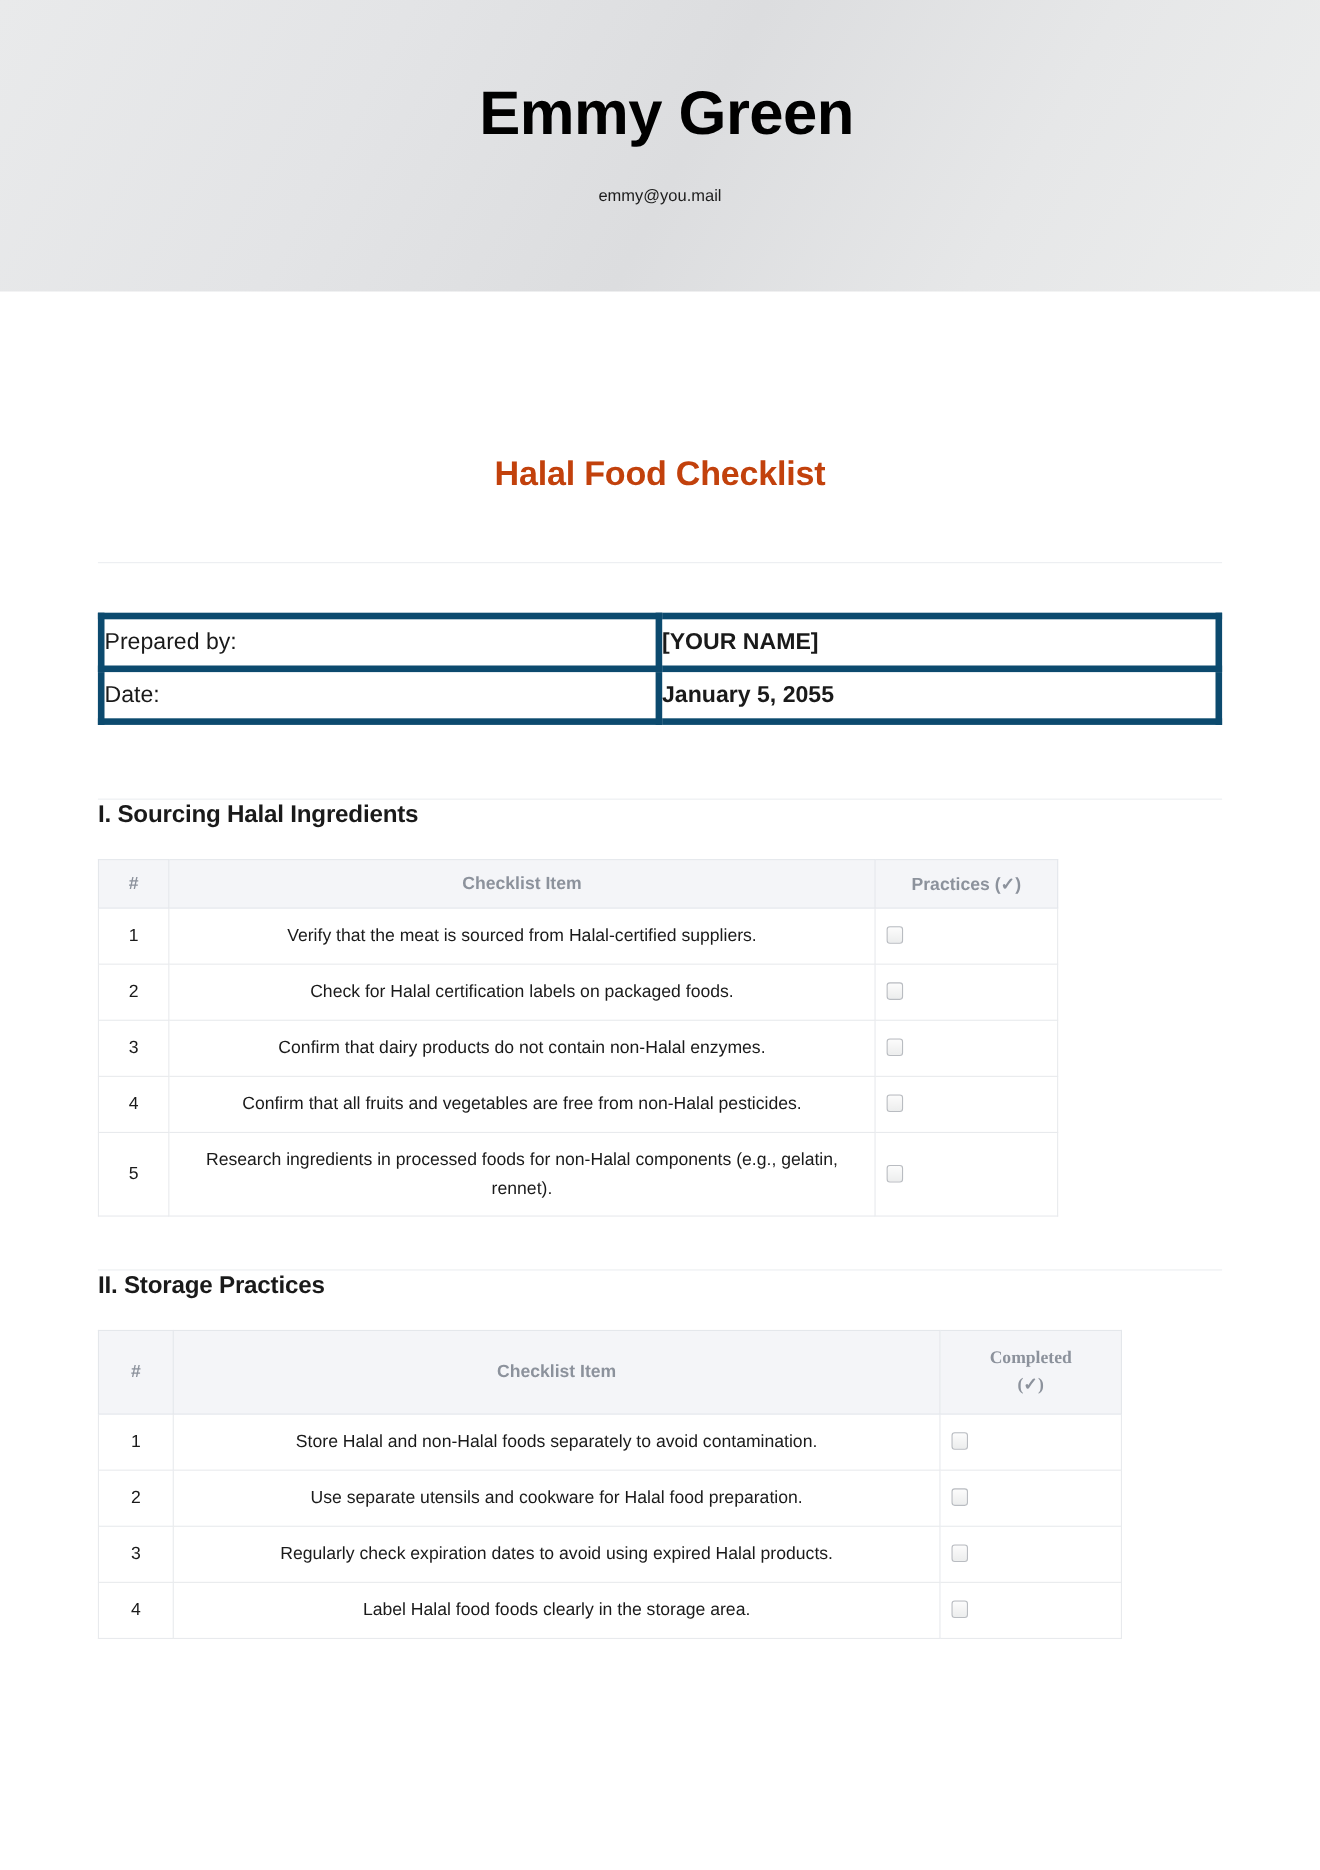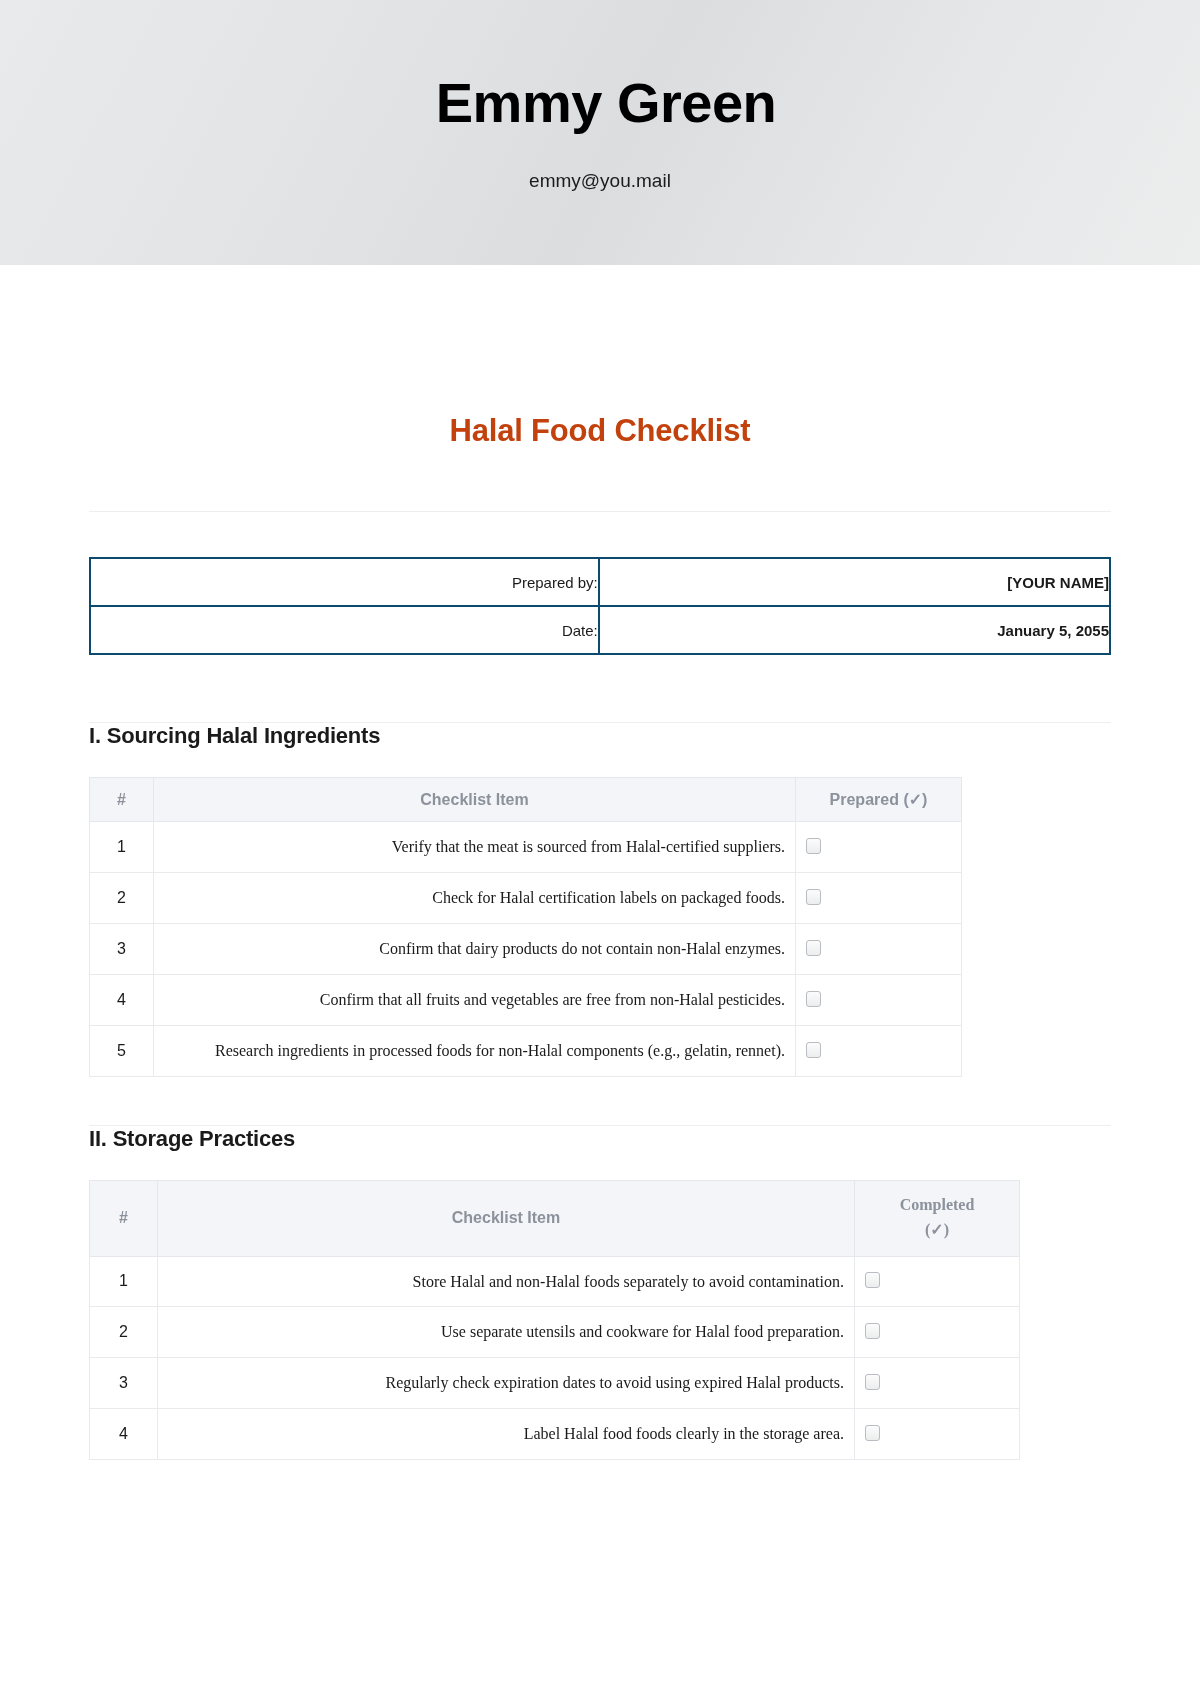--- a/index.html
+++ b/index.html
@@ -28,21 +28,21 @@
   .banner-name {
     font-size: 56px;
     font-weight: bold;
     color: #000000;
     letter-spacing: -0.5px;
     line-height: 1.1;
     padding-left: 12px;
   }
   .banner-email {
     margin-top: 36px;
-    font-size: 19px;
+    font-size: 15px;
     color: #1c1c1c;
     font-weight: normal;
   }
 
   
   .doc {
     width: 1200px;
     padding: 0 89px;
   }
 
@@ -62,25 +62,25 @@
   }
 
   
   table.info {
     width: 100%;
     border-collapse: collapse;
     margin-top: 45px;
     table-layout: fixed;
   }
   table.info td {
-    border: 2px solid #0c4a6e;
+    border: 6px solid #0c4a6e;
     height: 48px;
-    text-align: right;
+    text-align: left;
     vertical-align: middle;
-    font-size: 15px;
+    font-size: 21px;
     color: #1a1a1a;
   }
   table.info td.label { width: 426px; font-weight: normal; }
   table.info td.value { width: 428px; font-weight: bold; }
 
   .rule2 {
     height: 1px;
     background: #eceef1;
     margin-top: 67px;
   }
@@ -110,21 +110,21 @@
     padding: 6px 8px;
   }
   table.checklist tbody td {
     border: 1px solid #e8eaed;
     font-size: 16px;
     color: #1a1a1a;
     vertical-align: middle;
     padding: 12px 10px;
   }
   td.num { text-align: center; }
-  td.item { text-align: right; line-height: 1.62; padding-left: 14px; font-family: Liberation Serif, serif; }
+  td.item { text-align: center; line-height: 1.62; padding-left: 14px; }
   td.done { vertical-align: top; padding-top: 11px; padding-left: 12px; }
 
   .cb {
     display: inline-block;
     width: 15px;
     height: 16px;
     border: 1px solid #b9bcc1;
     border-radius: 3px;
     background: linear-gradient(#fcfcfc, #eceded);
     vertical-align: top;
@@ -179,21 +179,21 @@
   <table class="checklist t1">
     <colgroup>
       <col class="c-num">
         <col class="c-item">
         <col class="c-done">
     </colgroup>
     <thead>
       <tr>
         <th>#</th>
         <th>Checklist Item</th>
-        <th>Prepared (✓)</th>
+        <th>Practices (✓)</th>
       </tr>
     </thead>
     <tbody>
       <tr>
         <td class="num">1</td>
         <td class="item">Verify that the meat is sourced from Halal-certified suppliers.</td>
         <td class="done"><span class="cb"></span></td>
       </tr>
       <tr>
         <td class="num">2</td>

